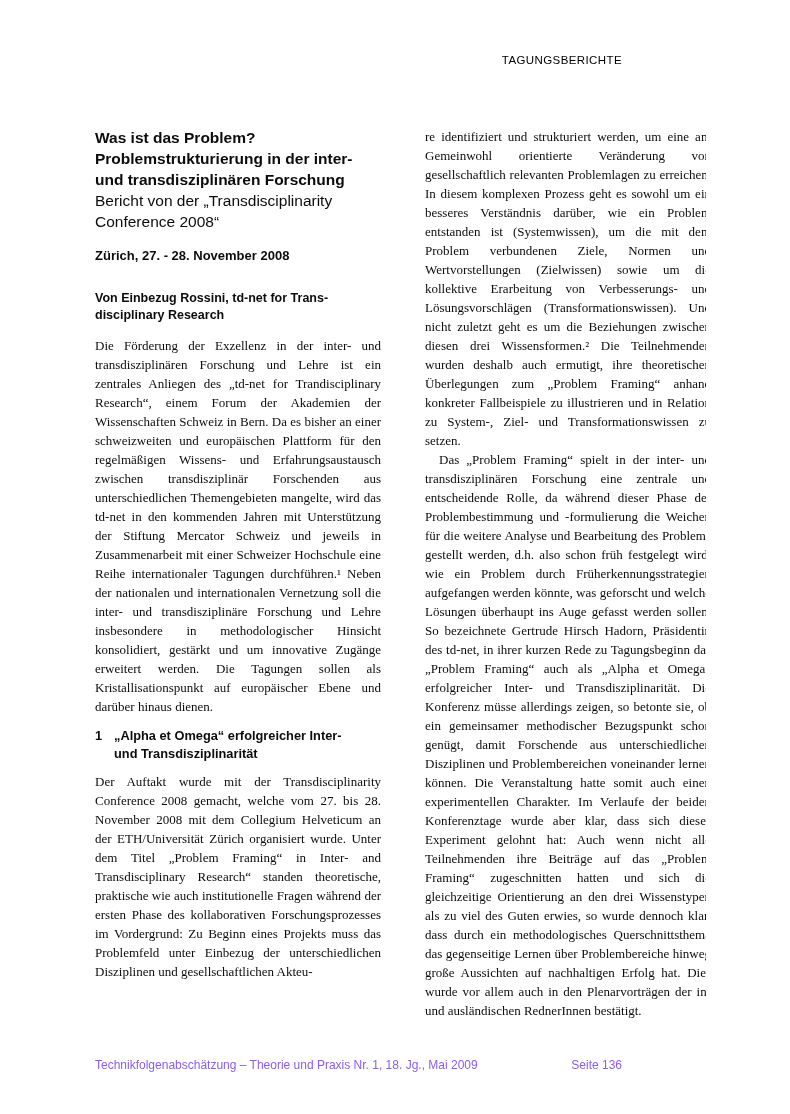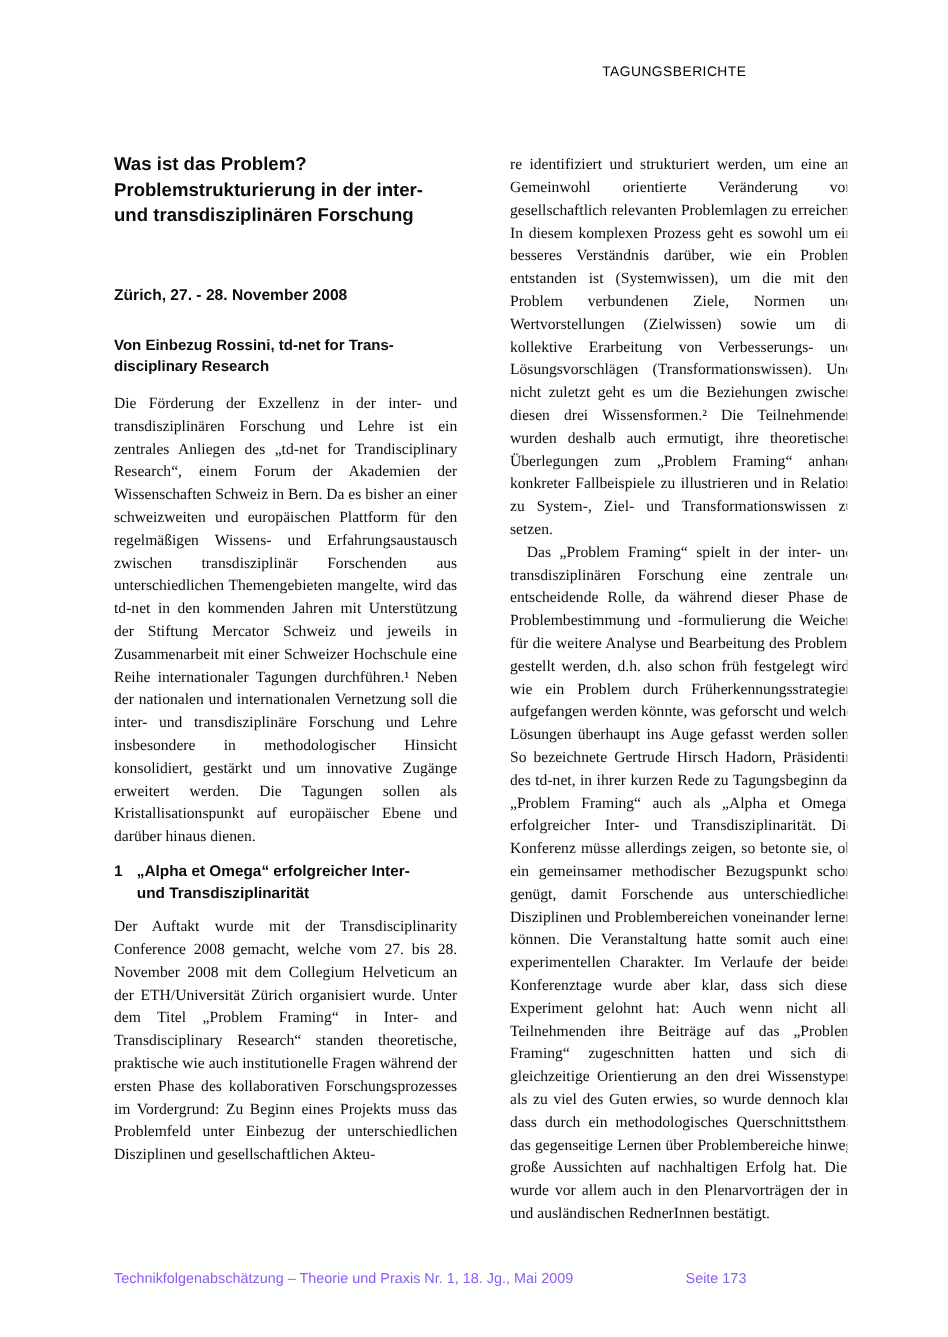--- a/index.html
+++ b/index.html
@@ -47,21 +47,21 @@
     font-weight: normal;
     font-size: 15.5px;
     line-height: 21px;
     margin: 0;
   }
   .location-date {
     font-family: "Liberation Sans", sans-serif;
     font-weight: bold;
     font-size: 13px;
     line-height: 17px;
-    margin-top: 47px;
+    margin-top: 15px;
   }
   .author-line {
     font-family: "Liberation Sans", sans-serif;
     font-weight: bold;
     font-size: 12.5px;
     line-height: 17px;
     margin-top: 26px;
     max-width: 272px;
   }
   .body-par {
@@ -99,35 +99,36 @@
 <body>
 
 <div class="page">
 
   <div class="running-head">TAGUNGSBERICHTE</div>
 
   <div class="content">
 
     <div class="col">
       <h1 class="article-title">Was ist das Problem? Problemstrukturierung in der inter- und transdisziplinären Forschung</h1>
+      <div class="article-subtitle">Bericht von der „Transdisciplinarity Conference 2008“</div>
       <div class="location-date">Zürich, 27. - 28. November 2008</div>
       <div class="author-line">Von Einbezug Rossini, td-net for Trans-disciplinary Research</div>
       <p class="body-par first-body">Die Förderung der Exzellenz in der inter- und transdisziplinären Forschung und Lehre ist ein zentrales Anliegen des „td-net for Trandisciplinary Research“, einem Forum der Akademien der Wissenschaften Schweiz in Bern. Da es bisher an einer schweizweiten und europäischen Plattform für den regelmäßigen Wissens- und Erfahrungsaustausch zwischen transdisziplinär Forschenden aus unterschiedlichen Themengebieten mangelte, wird das td-net in den kommenden Jahren mit Unterstützung der Stiftung Mercator Schweiz und jeweils in Zusammenarbeit mit einer Schweizer Hochschule eine Reihe internationaler Tagungen durchführen.¹ Neben der nationalen und internationalen Vernetzung soll die inter- und transdisziplinäre Forschung und Lehre insbesondere in methodologischer Hinsicht konsolidiert, gestärkt und um innovative Zugänge erweitert werden. Die Tagungen sollen als Kristallisationspunkt auf europäischer Ebene und darüber hinaus dienen.</p>
       <div class="section-heading">
         <span class="sec-num">1</span>
         <span class="sec-title">„Alpha et Omega“ erfolgreicher Inter- und Transdisziplinarität</span>
       </div>
       <p class="body-par">Der Auftakt wurde mit der Transdisciplinarity Conference 2008 gemacht, welche vom 27. bis 28. November 2008 mit dem Collegium Helveticum an der ETH/Universität Zürich organisiert wurde. Unter dem Titel „Problem Framing“ in Inter- and Transdisciplinary Research“ standen theoretische, praktische wie auch institutionelle Fragen während der ersten Phase des kollaborativen Forschungsprozesses im Vordergrund: Zu Beginn eines Projekts muss das Problemfeld unter Einbezug der unterschiedlichen Disziplinen und gesellschaftlichen Akteu-</p>
     </div>
 
     <div class="col">
       <p class="body-par">re identifiziert und strukturiert werden, um eine am Gemeinwohl orientierte Veränderung von gesellschaftlich relevanten Problemlagen zu erreichen. In diesem komplexen Prozess geht es sowohl um ein besseres Verständnis darüber, wie ein Problem entstanden ist (Systemwissen), um die mit dem Problem verbundenen Ziele, Normen und Wertvorstellungen (Zielwissen) sowie um die kollektive Erarbeitung von Verbesserungs- und Lösungsvorschlägen (Transformationswissen). Und nicht zuletzt geht es um die Beziehungen zwischen diesen drei Wissensformen.² Die Teilnehmenden wurden deshalb auch ermutigt, ihre theoretischen Überlegungen zum „Problem Framing“ anhand konkreter Fallbeispiele zu illustrieren und in Relation zu System-, Ziel- und Transformationswissen zu setzen.</p>
       <p class="body-par indent-par">Das „Problem Framing“ spielt in der inter- und transdisziplinären Forschung eine zentrale und entscheidende Rolle, da während dieser Phase der Problembestimmung und -formulierung die Weichen für die weitere Analyse und Bearbeitung des Problems gestellt werden, d.h. also schon früh festgelegt wird, wie ein Problem durch Früherkennungsstrategien aufgefangen werden könnte, was geforscht und welche Lösungen überhaupt ins Auge gefasst werden sollen. So bezeichnete Gertrude Hirsch Hadorn, Präsidentin des td-net, in ihrer kurzen Rede zu Tagungsbeginn das „Problem Framing“ auch als „Alpha et Omega“ erfolgreicher Inter- und Transdisziplinarität. Die Konferenz müsse allerdings zeigen, so betonte sie, ob ein gemeinsamer methodischer Bezugspunkt schon genügt, damit Forschende aus unterschiedlichen Disziplinen und Problembereichen voneinander lernen können. Die Veranstaltung hatte somit auch einen experimentellen Charakter. Im Verlaufe der beiden Konferenztage wurde aber klar, dass sich dieses Experiment gelohnt hat: Auch wenn nicht alle Teilnehmenden ihre Beiträge auf das „Problem Framing“ zugeschnitten hatten und sich die gleichzeitige Orientierung an den drei Wissenstypen als zu viel des Guten erwies, so wurde dennoch klar, dass durch ein methodologisches Querschnittsthema das gegenseitige Lernen über Problembereiche hinweg große Aussichten auf nachhaltigen Erfolg hat. Dies wurde vor allem auch in den Plenarvorträgen der in- und ausländischen RednerInnen bestätigt.</p>
     </div>
 
   </div>
 
   <div class="page-footer">
     <span>Technikfolgenabschätzung – Theorie und Praxis Nr. 1, 18. Jg., Mai 2009</span>
-    <span>Seite 173</span>
+    <span>Seite 136</span>
   </div>
 
 </div>
 
 </body></html>

